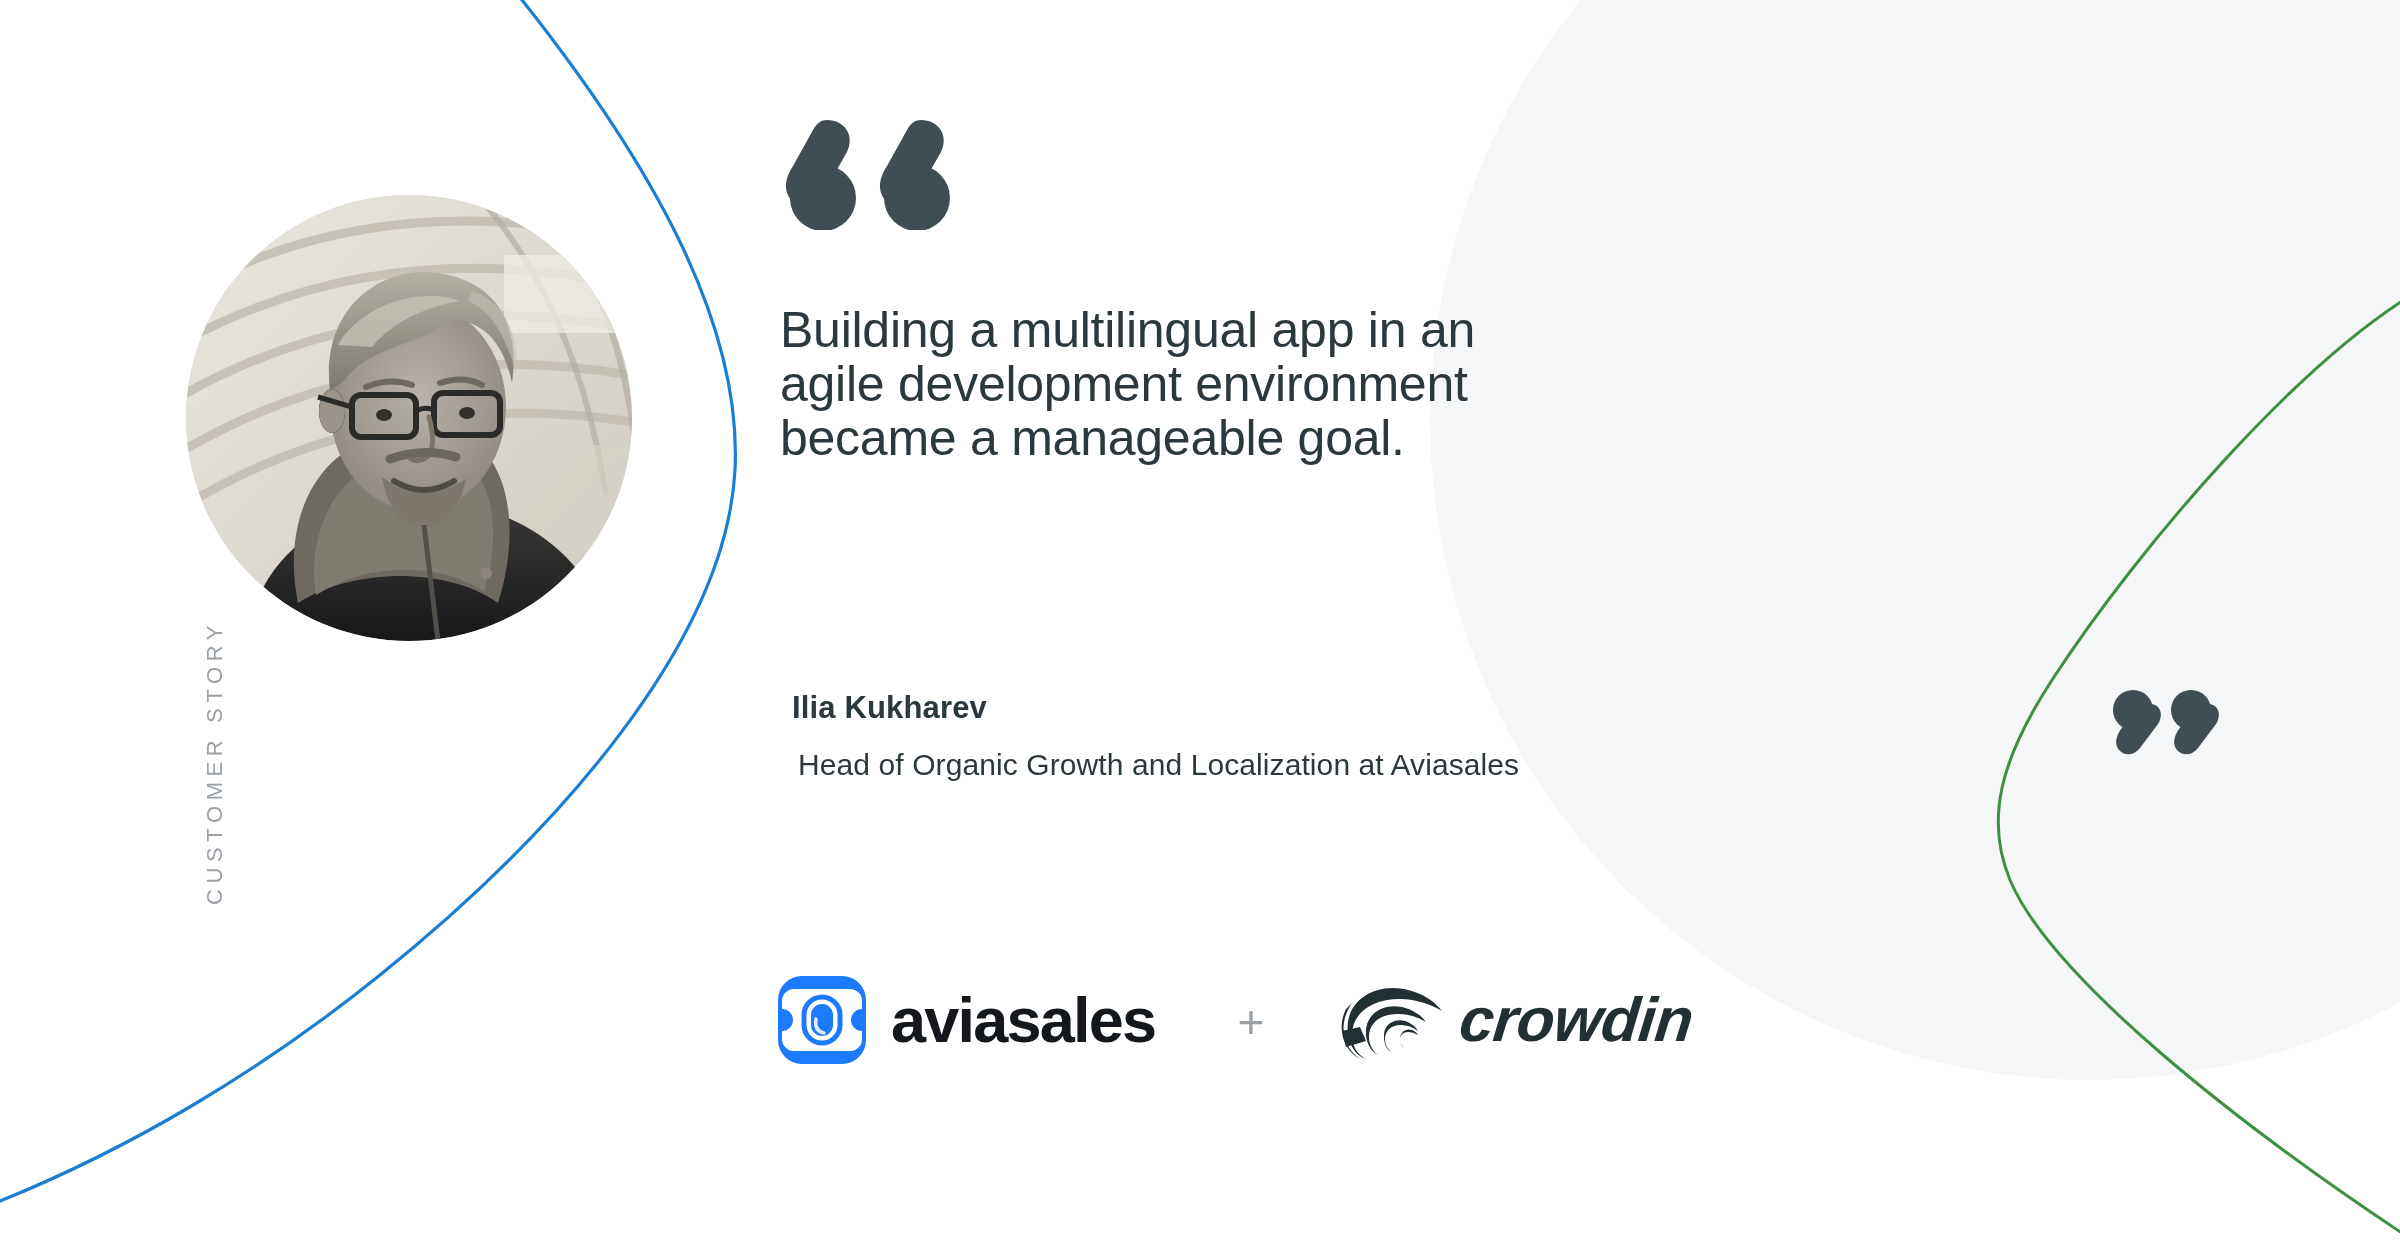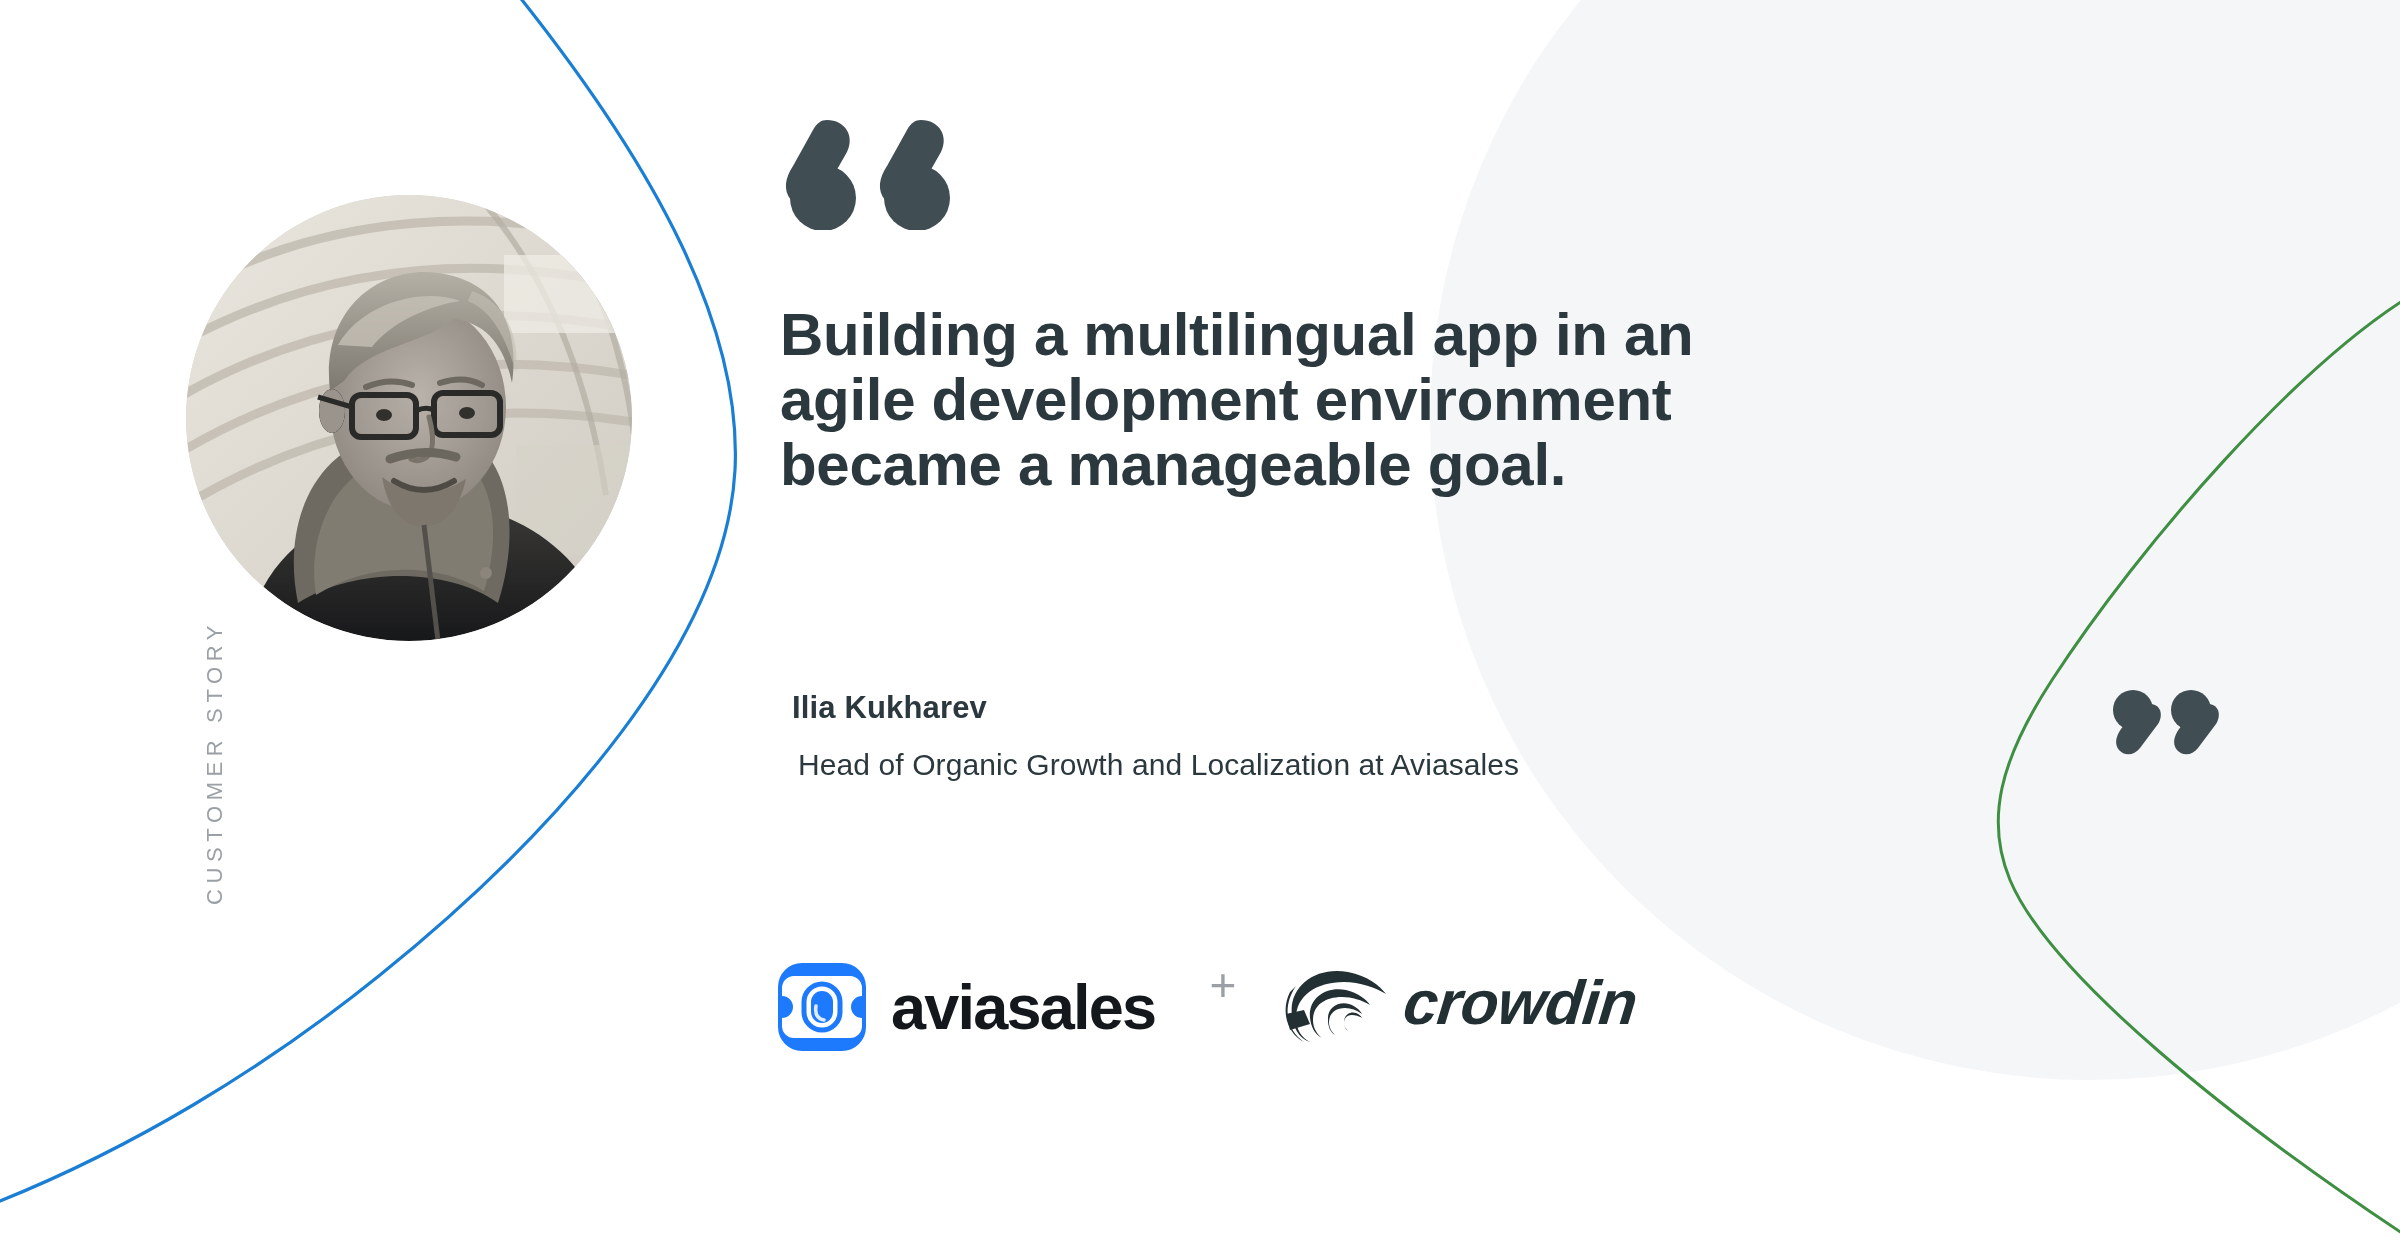--- a/index.html
+++ b/index.html
@@ -68,23 +68,23 @@
     left: 2112px;
     top: 690px;
     width: 110px;
     height: 66px;
   }
   #quote-text {
     position: absolute;
     left: 780px;
     top: 303px;
     width: 1460px;
-    font-size: 60px;
+    font-size: 50px;
     line-height: 1.08;
-    font-weight: 700;
+    font-weight: 400;
     color: #2b383e;
     letter-spacing: -0.005em;
   }
   #quote-text .qline { display: block; white-space: nowrap; }
   
   #attribution {
     position: absolute;
     left: 782px;
     top: 690px;
     width: 1200px;
@@ -103,21 +103,22 @@
     letter-spacing: 0.003em;
     margin: 16px;
   }
   
   #logo-lockup {
     position: absolute;
     left: 775px;
     top: 960px;
     height: 120px;
     display: flex;
-    align-items: flex-start;
+    align-items: center;
+    gap: 28px;
   }
   #aviasales-logo {
     display: flex;
     align-items: center;
   }
   #aviasales-mark { display: block; }
   #aviasales-wordmark {
     font-size: 63px;
     font-weight: 700;
     color: #14181c;

